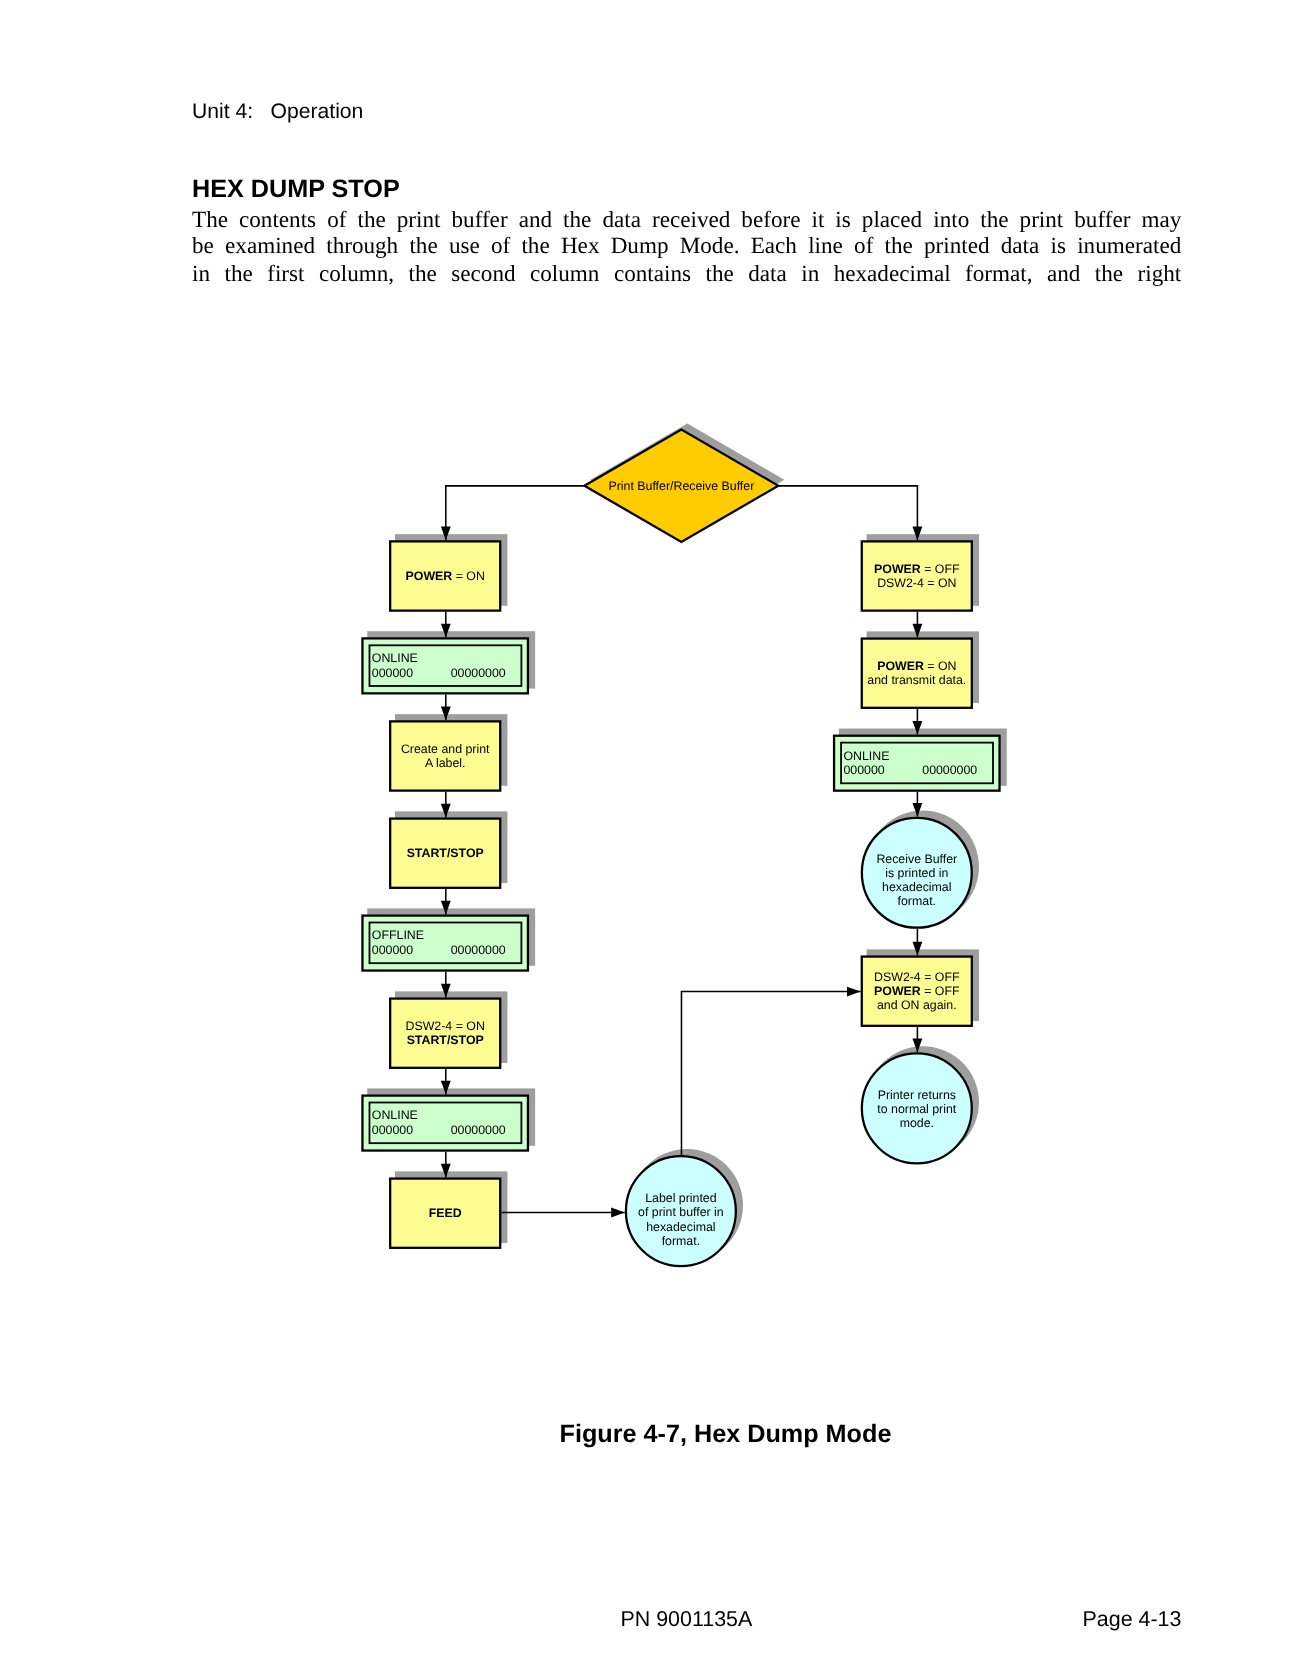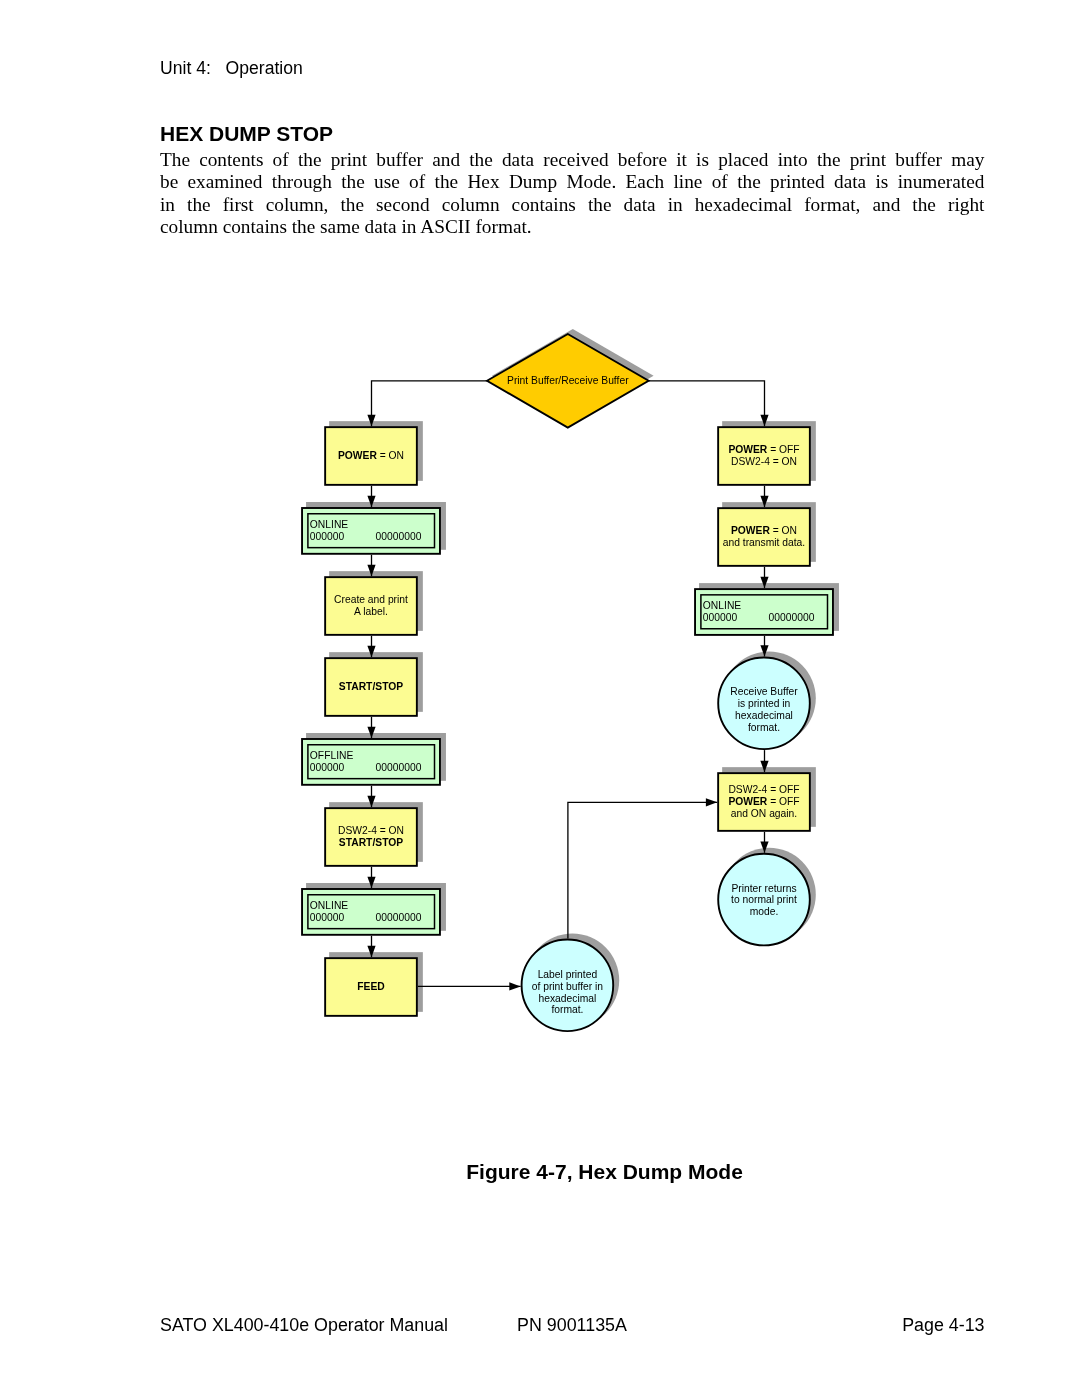--- a/index.html
+++ b/index.html
@@ -1,19 +1,19 @@
 <!DOCTYPE html>
 <html><head>
 <meta charset="utf-8">
 <style>
   html,body{margin:0;padding:0;background:#ffffff;}
   body{width:1080px;height:1397px;position:relative;overflow:hidden;
        font-family:"Liberation Sans",sans-serif;color:#000000;
        -webkit-font-smoothing:antialiased;}
-  .page{position:absolute;inset:0;}
+  .page{position:absolute;inset:0;margin-top:24px;}
   #running-head{position:absolute;left:160px;top:58.3px;font-size:17.6px;line-height:20px;white-space:pre;}
   #section-title{position:absolute;left:160px;top:123.4px;font-size:21px;font-weight:bold;line-height:22px;white-space:pre;}
   #intro{position:absolute;left:160px;top:148.7px;width:824.4px;font-size:19.3px;line-height:22.55px;}
   #intro div{text-align:justify;text-align-last:justify;white-space:nowrap;width:824.4px;font-family:Liberation Serif, serif;}
   #intro div.last{text-align:left;text-align-last:left;}
   #figure-caption{position:absolute;left:466.3px;top:1159.6px;font-size:21px;font-weight:bold;white-space:pre;}
   #footer{position:absolute;left:160px;top:1314.6px;width:824.5px;height:22px;font-size:17.85px;white-space:pre;}
   #footer .fl{position:absolute;left:0;top:0;}
   #footer .fc{position:absolute;left:357.1px;top:0;}
   #footer .fr{position:absolute;right:0;top:0;}
@@ -30,25 +30,23 @@
 </head>
 <body>
 
 <div class="page">
   <div id="running-head">Unit 4:   Operation</div>
   <div id="section-title">HEX DUMP STOP</div>
   <div id="intro">
     <div>The contents of the print buffer and the data received before it is placed into the print buffer may</div>
     <div>be examined through the use of the Hex Dump Mode. Each line of the printed data is inumerated</div>
     <div>in the first column, the second column contains the data in hexadecimal format, and the right</div>
-    <div class="last">column contains the same data in ASCII format.</div>
   </div>
   <div id="figure-caption">Figure 4-7, Hex Dump Mode</div>
   <div id="footer">
-    <span class="fl">SATO XL400-410e Operator Manual</span>
     <span class="fc">PN 9001135A</span>
     <span class="fr">Page 4-13</span>
   </div>
   <svg id="flow" width="1080" height="1397" viewBox="0 0 1080 1397">
     <g class="layer-shadows">
       <polygon class="shadow" points="492.00,375.80 572.80,329.00 653.60,375.80 572.80,422.60"></polygon>
       <rect class="shadow" x="329.15" y="421.15" width="93.70" height="59.70"></rect>
       <rect class="shadow" x="329.15" y="571.15" width="93.70" height="59.70"></rect>
       <rect class="shadow" x="329.15" y="652.15" width="93.70" height="59.70"></rect>
       <rect class="shadow" x="329.15" y="802.15" width="93.70" height="59.70"></rect>

